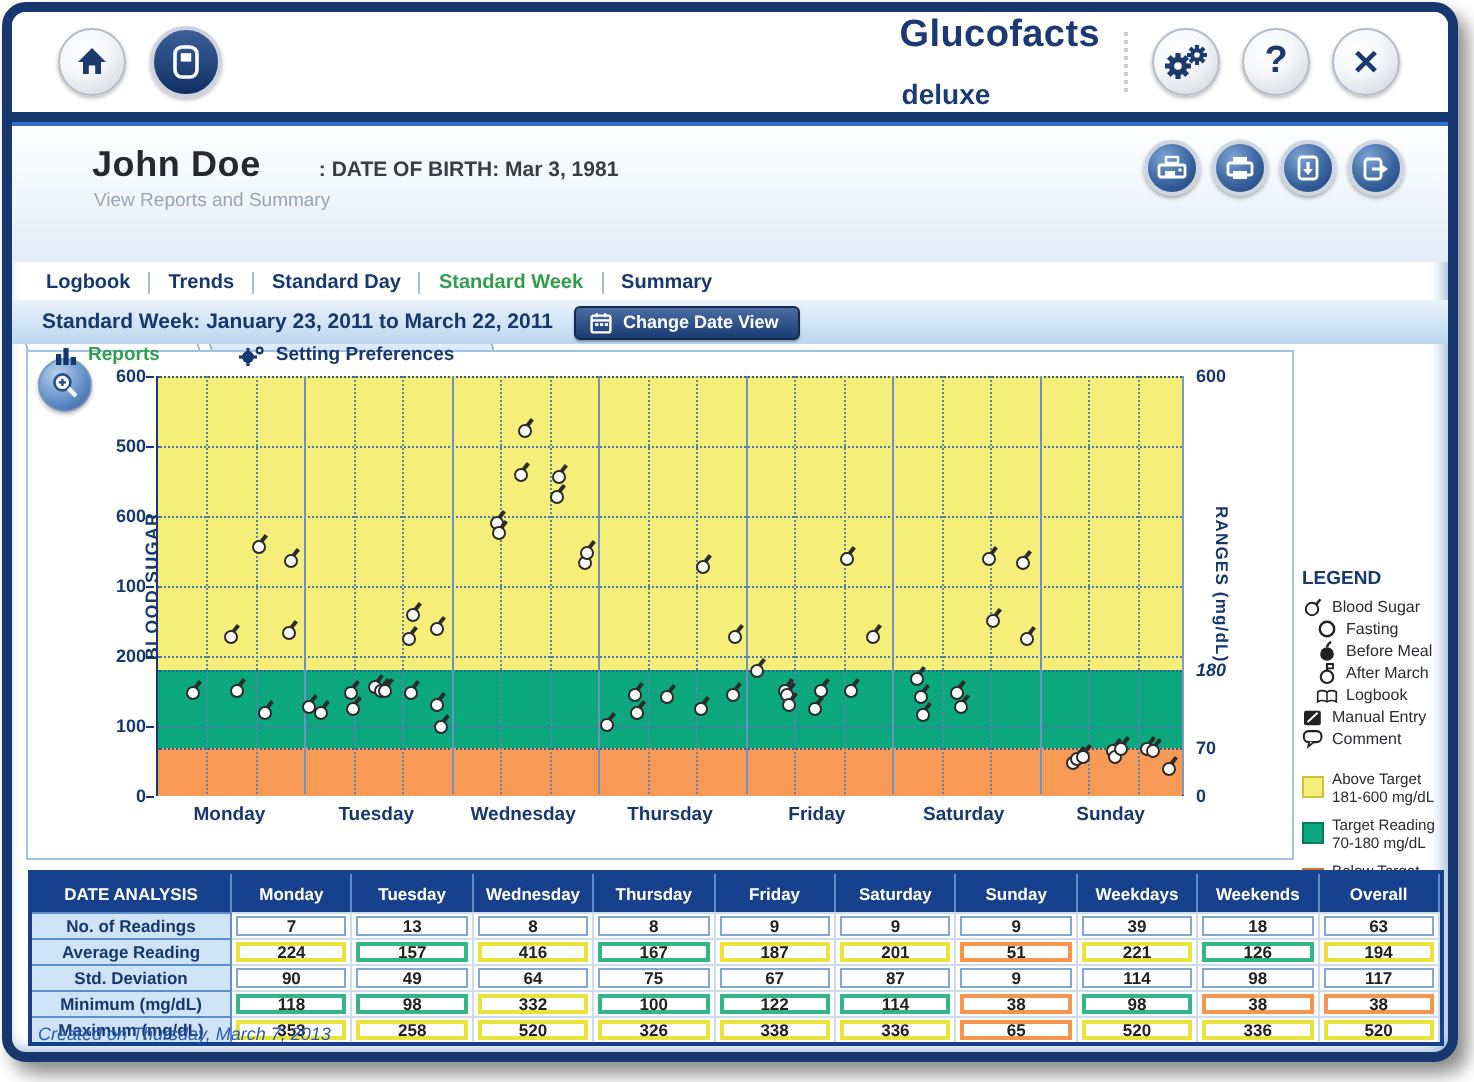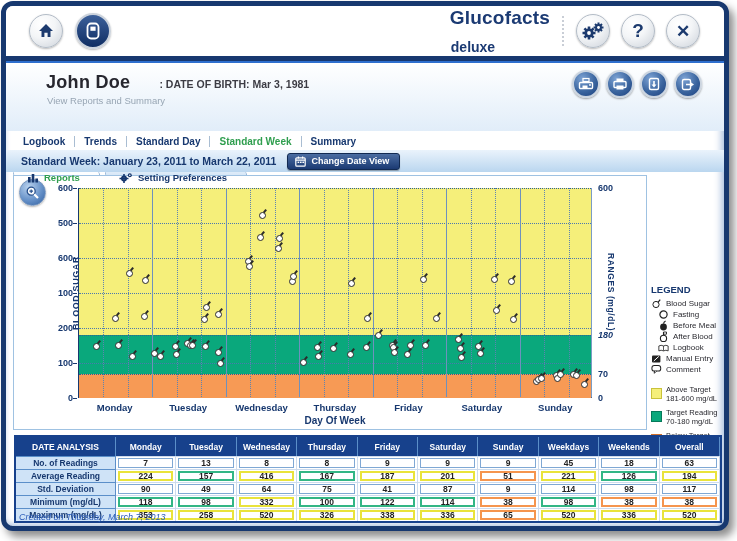--- a/index.html
+++ b/index.html
@@ -385,21 +385,20 @@
           <div class="pt" title="Sunday: 63 mg/dL" style="left: 493.846px; top: 183.95px;"></div>
           <div class="pt" title="Sunday: 38 mg/dL" style="left: 501.923px; top: 192.7px;"></div>
         </div>
     <div class="daylab" style="left: 64px; top: 226px; width: 73.4286px;">Monday</div>
         <div class="daylab" style="left: 137.429px; top: 226px; width: 73.4286px;">Tuesday</div>
         <div class="daylab" style="left: 210.857px; top: 226px; width: 73.4286px;">Wednesday</div>
         <div class="daylab" style="left: 284.286px; top: 226px; width: 73.4286px;">Thursday</div>
         <div class="daylab" style="left: 357.714px; top: 226px; width: 73.4286px;">Friday</div>
         <div class="daylab" style="left: 431.143px; top: 226px; width: 73.4286px;">Saturday</div>
         <div class="daylab" style="left: 504.571px; top: 226px; width: 73.4286px;">Sunday</div>
-        <div class="xaxis-title" style="left: 64px; top: 239px; width: 514px;">Day Of Week</div>
         <div class="ytick-l" style="left: 35px; top: 217px;">0</div>
         <div class="tickmark" style="left: 59px; top: 222px;"></div>
         <div class="ytick-l" style="left: 35px; top: 182px;">100</div>
         <div class="tickmark" style="left: 59px; top: 187px;"></div>
         <div class="ytick-l" style="left: 35px; top: 147px;">200</div>
         <div class="tickmark" style="left: 59px; top: 152px;"></div>
         <div class="ytick-l" style="left: 35px; top: 112px;">100</div>
         <div class="tickmark" style="left: 59px; top: 117px;"></div>
         <div class="ytick-l" style="left: 35px; top: 77px;">600</div>
         <div class="tickmark" style="left: 59px; top: 82px;"></div>
@@ -444,21 +443,21 @@
           <span>Before Meal</span>
         </div>
         <div class="lrow ind">
           <span class="lic">
             <svg width="11" height="12" viewBox="0 0 11 12" style="display:block">
               <circle cx="5.5" cy="7.4" r="3.1" fill="#fff" stroke="#222" stroke-width="1.1"></circle>
               <line x1="5.5" y1="4.3" x2="5.5" y2="1" stroke="#222" stroke-width="1.1"></line>
               <path d="M5.5 1 h3 v2.2 h-3 Z" fill="none" stroke="#222" stroke-width="0.9"></path>
             </svg>
           </span>
-          <span>After Blood</span>
+          <span>After March</span>
         </div>
         <div class="lrow ind">
           <span class="lic">
             <svg width="13" height="10" viewBox="0 0 13 10" style="display:block">
               <path d="M1 2.6 Q3.6 1 6.5 2.6 Q9.4 1 12 2.6 V8.4 Q9.4 6.9 6.5 8.4 Q3.6 6.9 1 8.4 Z" fill="#fff" stroke="#222" stroke-width="1"></path>
               <line x1="6.5" y1="2.6" x2="6.5" y2="8.2" stroke="#222" stroke-width="0.9"></line>
             </svg>
           </span>
           <span>Logbook</span>
         </div>
@@ -527,21 +526,21 @@
           <div class="tcell">
             <div class="box">9</div>
           </div>
           <div class="tcell">
             <div class="box">9</div>
           </div>
           <div class="tcell">
             <div class="box">9</div>
           </div>
           <div class="tcell">
-            <div class="box">45</div>
+            <div class="box">39</div>
           </div>
           <div class="tcell">
             <div class="box">18</div>
           </div>
           <div class="tcell">
             <div class="box">63</div>
           </div>
         </div>
         <div class="trow">
           <div class="tlabel">Average Reading</div>
@@ -584,21 +583,21 @@
           <div class="tcell">
             <div class="box">49</div>
           </div>
           <div class="tcell">
             <div class="box">64</div>
           </div>
           <div class="tcell">
             <div class="box">75</div>
           </div>
           <div class="tcell">
-            <div class="box">41</div>
+            <div class="box">67</div>
           </div>
           <div class="tcell">
             <div class="box">87</div>
           </div>
           <div class="tcell">
             <div class="box">9</div>
           </div>
           <div class="tcell">
             <div class="box">114</div>
           </div>

